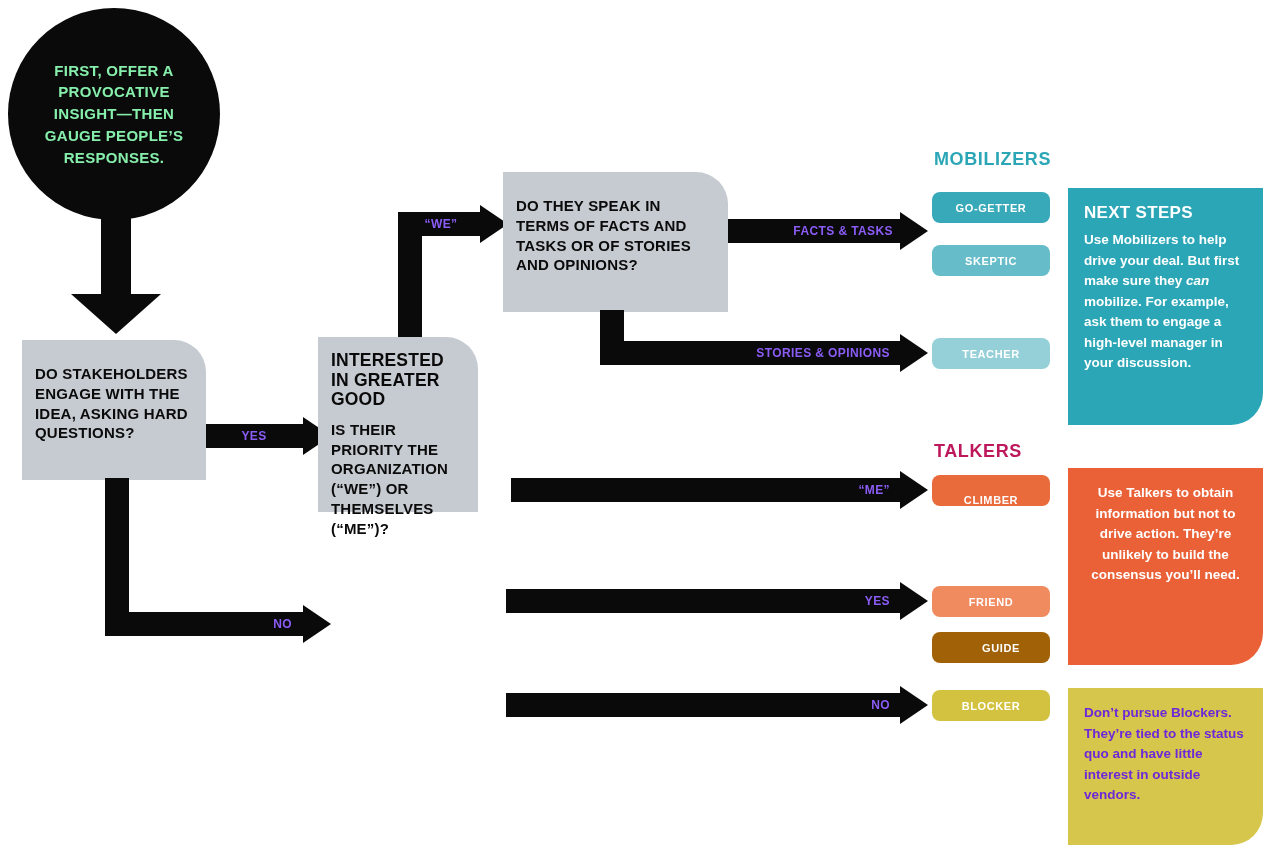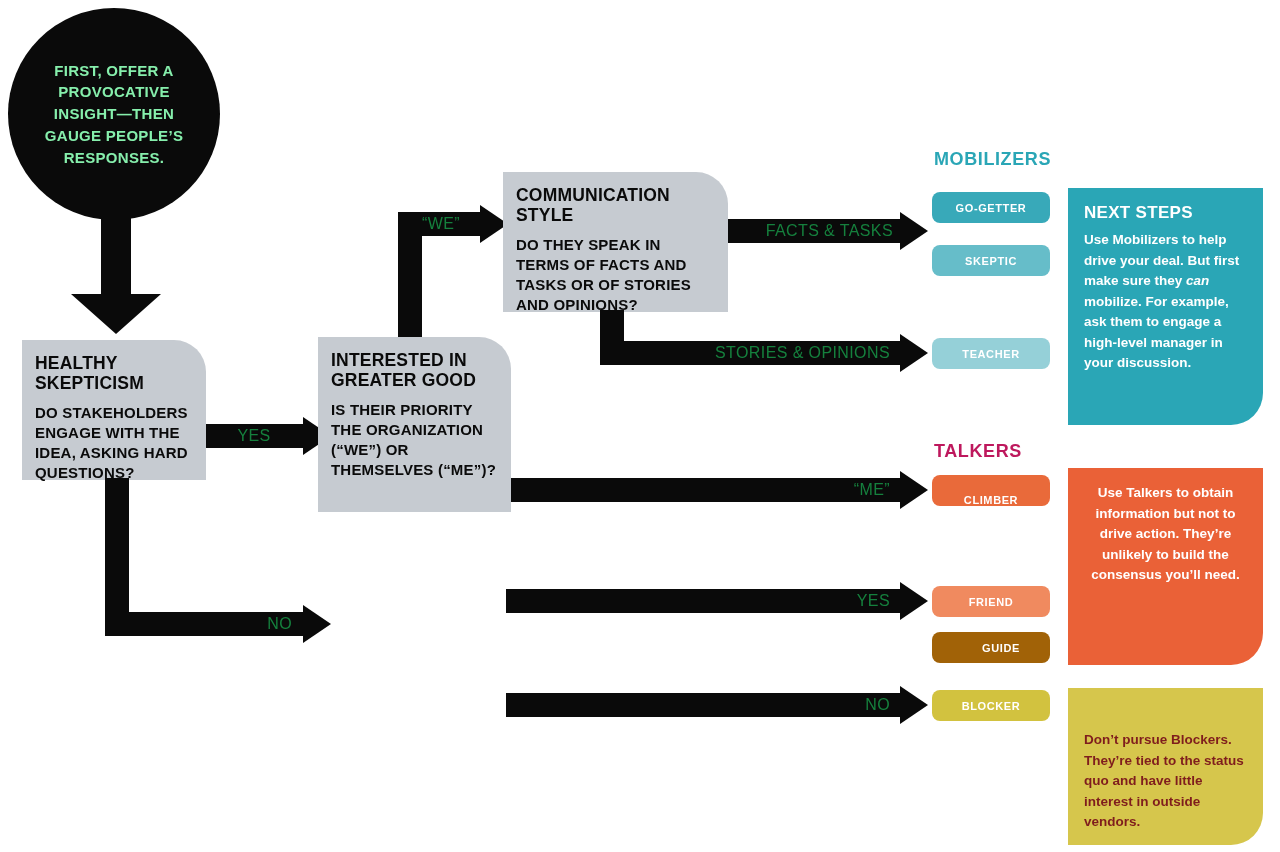--- a/index.html
+++ b/index.html
@@ -10,76 +10,74 @@
   
   .circle { position:absolute; left:8px; top:8px; width:212px; height:212px; background:#0a0a0a; border-radius:50%; display:flex; align-items:center; justify-content:center; }
   .circle-text { width:162px; color:#86efac; font-weight:700; font-size:15px; line-height:1.45; text-align:center; letter-spacing:.3px; }
 
   
   .hbar, .vbar { position:absolute; background:#0a0a0a; }
   .hbar { height:24px; }
   .vbar { width:24px; }
   .tri-right { position:absolute; width:0; height:0; border-top:19px solid transparent; border-bottom:19px solid transparent; border-left:28px solid #0a0a0a; }
   .tri-down { position:absolute; width:0; height:0; border-left:45px solid transparent; border-right:45px solid transparent; border-top:40px solid #0a0a0a; }
-  .edge-label { position:absolute; color:#15803d; font-size:16px; font-weight:400; letter-spacing:.4px; line-height:16px; }
+  .edge-label { position:absolute; color:#8b5cf6; font-size:12px; font-weight:700; letter-spacing:.4px; line-height:16px; }
   .tc { text-align:center; } .tr { text-align:right; }
 
   
   .node { position:absolute; background:#c6cbd1; border-radius:0 32px 0 0; padding:14px 13px; color:#0a0a0a; }
   .node-title { font-size:17.5px; font-weight:700; line-height:1.12; letter-spacing:.2px; }
   .node-sub { margin-top:10px; font-size:15px; font-weight:700; line-height:1.32; letter-spacing:.2px; }
 
   
   .group-header { position:absolute; font-size:18px; font-weight:700; letter-spacing:.6px; }
   .chip { position:absolute; width:118px; height:31px; display:flex; align-items:center; justify-content:center; color:#ffffff; font-size:11px; font-weight:700; letter-spacing:.6px;border-radius:8px; }
 
   
   .panel { position:absolute; width:195px; border-radius:0 0 32px 0; padding:15px 16px; color:#ffffff; }
   .panel-title { font-size:17px; font-weight:700; margin-bottom:7px; letter-spacing:.3px; }
   .panel-body { font-size:13.5px; font-weight:700; line-height:1.52; }
-  .panel-dark .panel-body { color:#7f1d1d;margin-top:27px; }
+  .panel-dark .panel-body { color:#6d28d9; }
 </style>
 </head>
 <body>
 
 <div class="canvas">
 
   <div class="circle">
     <div class="circle-text">FIRST, OFFER A PROVOCATIVE INSIGHT—THEN GAUGE PEOPLE’S RESPONSES.</div>
   </div>
 
   <div class="vbar" style="left:101px; top:214px; height:84px; width:30px;"></div>
   <div class="tri-down" style="left:71px; top:294px;"></div>
 
   <div class="node" style="left:22px; top:340px; width:184px; height:140px;">
-    <div class="node-title">HEALTHY SKEPTICISM</div>
     <div class="node-sub">DO STAKEHOLDERS ENGAGE WITH THE IDEA, ASKING HARD QUESTIONS?</div>
   </div>
 
   <div class="hbar" style="left:206px; top:424px; width:100px;"></div>
   <div class="tri-right" style="left:303px; top:417px;"></div>
   <div class="edge-label tc" style="left:206px; top:428px; width:96px;">YES</div>
 
   <div class="vbar" style="left:105px; top:478px; height:158px;"></div>
   <div class="hbar" style="left:105px; top:612px; width:200px;"></div>
   <div class="tri-right" style="left:303px; top:605px;"></div>
   <div class="edge-label tr" style="left:200px; top:616px; width:92px;">NO</div>
 
-  <div class="node" style="left:318px; top:337px; width:193px; height:175px;padding-left:13px;">
+  <div class="node" style="left:318px; top:337px; width:160px; height:175px;padding-left:13px;">
     <div class="node-title">INTERESTED IN GREATER GOOD</div>
     <div class="node-sub">IS THEIR PRIORITY THE ORGANIZATION (“WE”) OR THEMSELVES (“ME”)?</div>
   </div>
 
   <div class="vbar" style="left:398px; top:224px; height:113px;"></div>
   <div class="hbar" style="left:398px; top:212px; width:86px;"></div>
   <div class="tri-right" style="left:480px; top:205px;"></div>
   <div class="edge-label tc" style="left:398px; top:216px; width:86px;">“WE”</div>
 
   <div class="node" style="left:503px; top:172px; width:225px; height:140px;">
-    <div class="node-title">COMMUNICATION STYLE</div>
     <div class="node-sub">DO THEY SPEAK IN TERMS OF FACTS AND TASKS OR OF STORIES AND OPINIONS?</div>
   </div>
 
   <div class="hbar" style="left:728px; top:219px; width:175px;"></div>
   <div class="tri-right" style="left:900px; top:212px;"></div>
   <div class="edge-label tr" style="left:745px; top:223px; width:148px;">FACTS &amp; TASKS</div>
 
   <div class="vbar" style="left:600px; top:310px; height:55px;"></div>
   <div class="hbar" style="left:600px; top:341px; width:303px;"></div>
   <div class="tri-right" style="left:900px; top:334px;"></div>

